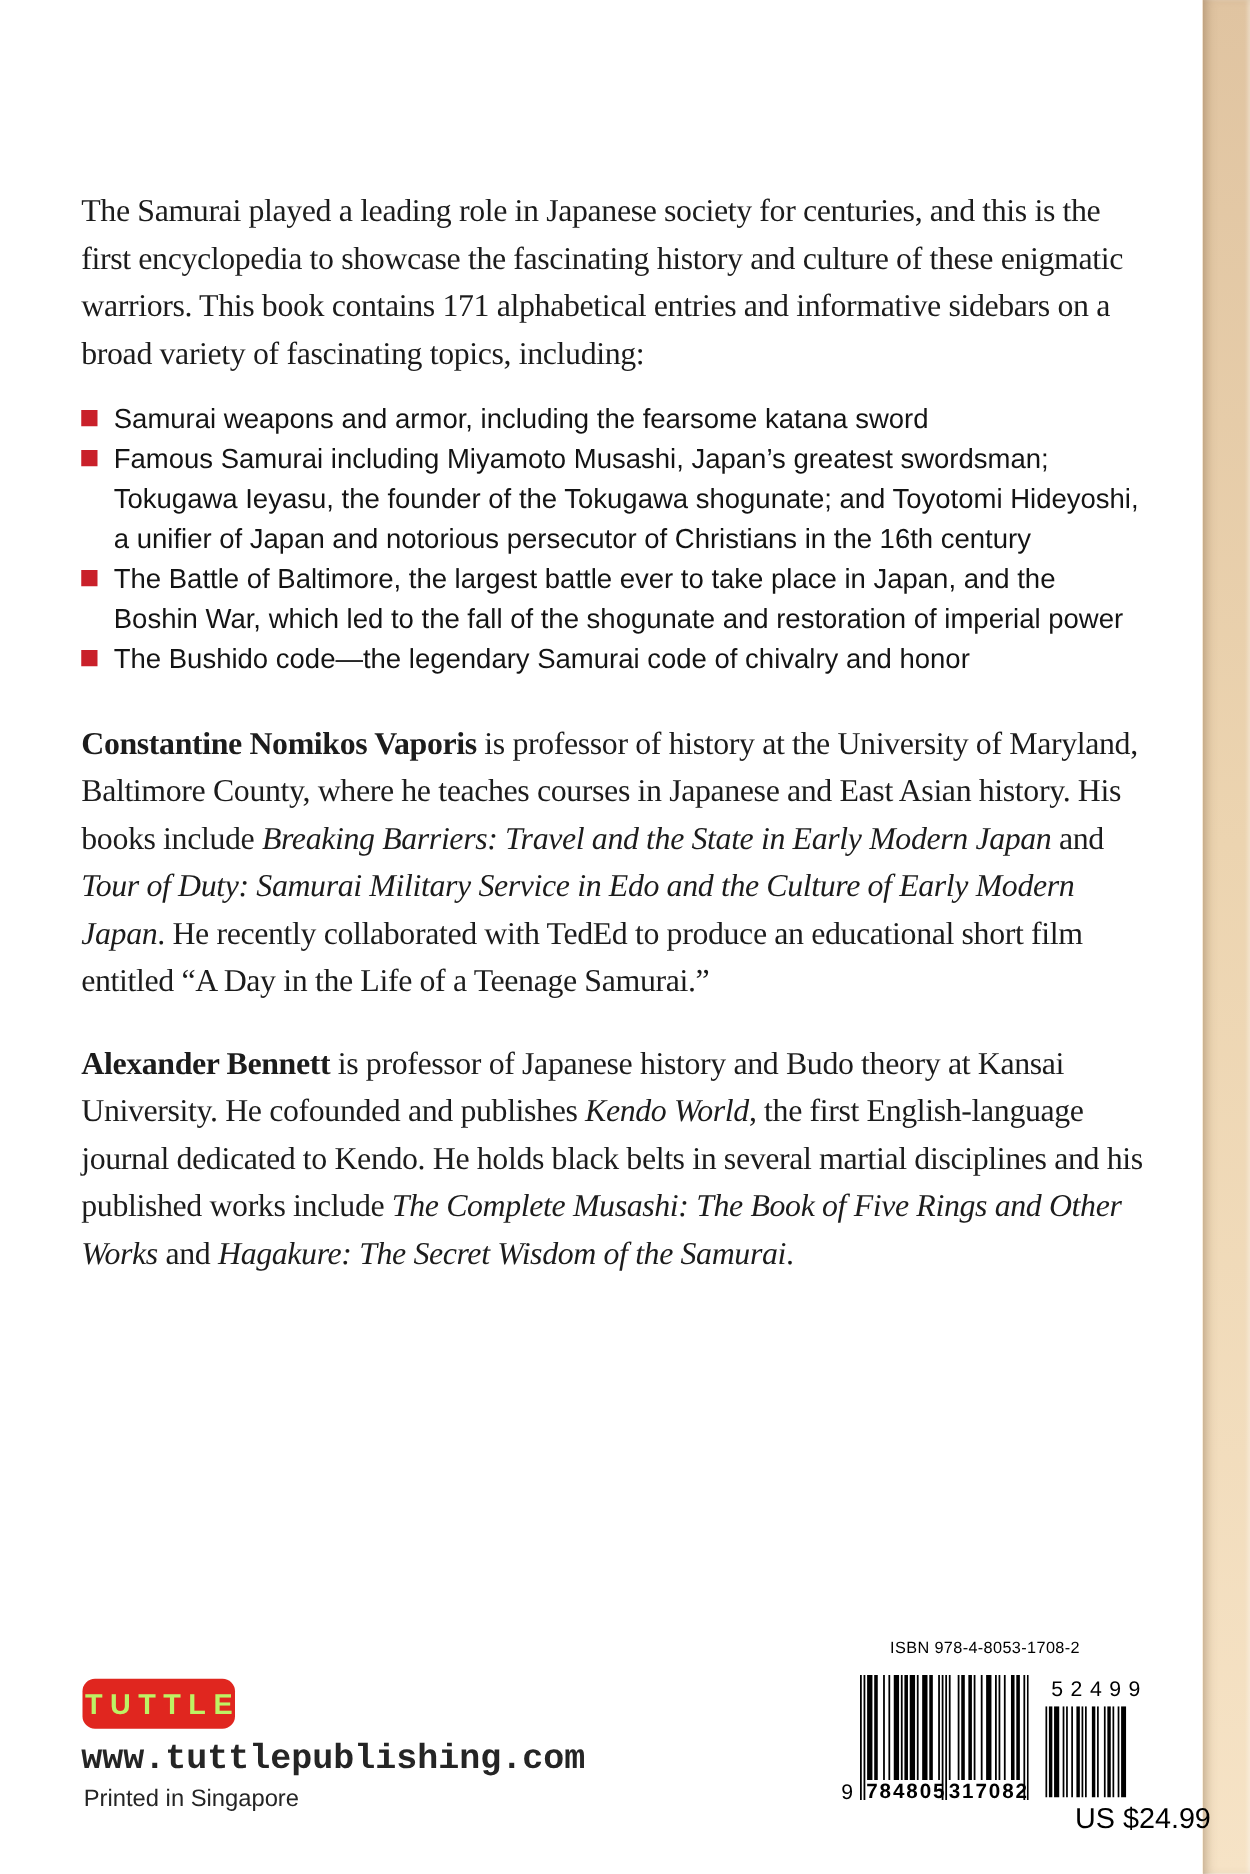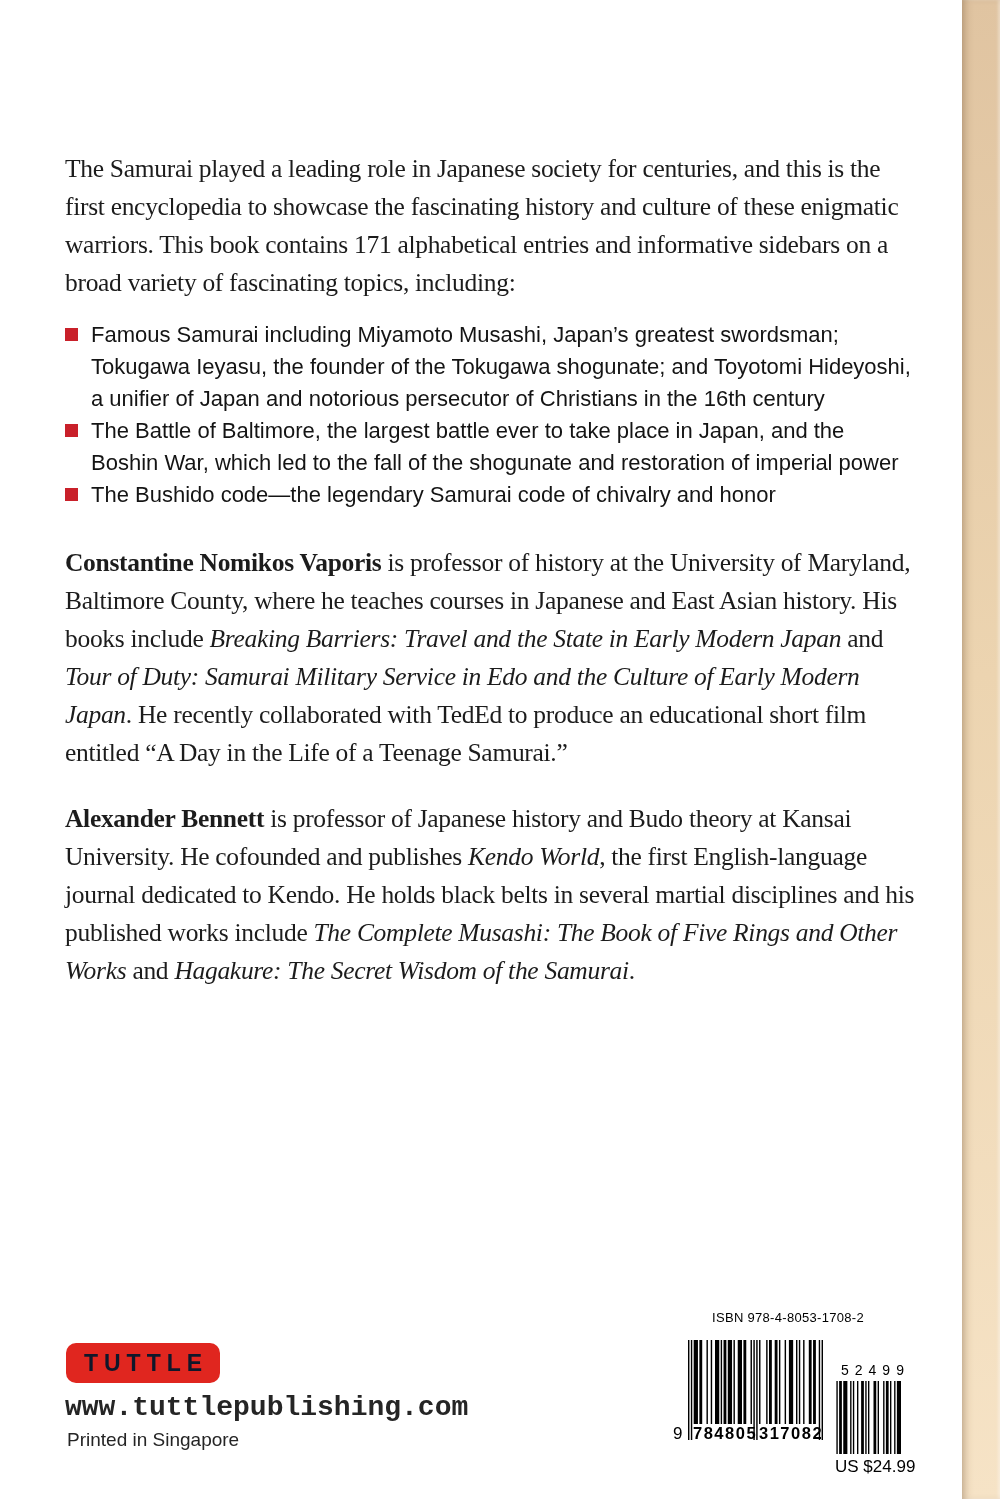--- a/index.html
+++ b/index.html
@@ -31,22 +31,22 @@
   .bullet-item{display:flex;align-items:flex-start;}
   .bullet-sq{flex:0 0 13px;width:13px;height:13px;background:var(--bullet-red);margin:9px 13px 0 0;}
   .bullet-text{flex:1;}
   .foreword{margin-bottom:23px;}
   .author-para{margin-bottom:24px;margin-top:28px;}
   .author-para .b{font-weight:bold;}
   .author-para .i{font-style:italic;}
 
   
   .logo{
-    position:absolute;left:66px;top:1343px;width:154px;height:40px;border-radius:10px;
-    background:var(--logo-red);color:#0f172a;display:flex;align-items:center;justify-content:center;
+    position:absolute;left:66px;top:1343px;width:122px;height:40px;border-radius:10px;
+    background:var(--logo-red);color:#bef264;display:flex;align-items:center;justify-content:center;
     font-family:"Liberation Sans", sans-serif;font-weight:bold;font-size:23px;letter-spacing:6px;
     text-indent:6px;
   }
   .website{
     position:absolute;left:65px;top:1392px;
     font-family:Liberation Mono, monospace;font-weight:bold;font-size:28px;color:#252525;
   }
   .printed{
     position:absolute;left:67px;top:1429px;
     font-family:"Liberation Sans", sans-serif;font-size:19px;color:#252525;
@@ -56,34 +56,38 @@
   .barcode-area{position:absolute;left:660px;top:1310px;width:250px;font-family:"Liberation Sans", sans-serif;color:#000;}
   .isbn{position:absolute;left:13px;top:0;width:230px;text-align:center;font-size:13px;font-weight:500;letter-spacing:0.3px;white-space:nowrap;}
   .ean{position:absolute;left:15px;top:30px;width:150px;height:101px;}
   .ean svg{position:absolute;left:13px;top:0;}
   .ean rect, .addon rect{fill:#000;}
   .first-digit{position:absolute;left:-2px;top:84px;font-size:17px;}
   .dg{position:absolute;top:84px;width:60px;text-align:right;font-size:16.5px;letter-spacing:1.5px;background:#fff0;white-space:nowrap;font-weight:bold;}
   .dg-left{left:18px;}
   .dg-right{left:84px;}
   .addon{position:absolute;left:175px;top:32px;width:66px;}
-  .addon-digits{display:block;text-align:center;font-size:14px;letter-spacing:6px;text-indent:6px;white-space:nowrap;margin-top:20px;}
+  .addon-digits{display:block;text-align:center;font-size:17px;letter-spacing:6px;text-indent:6px;white-space:nowrap;}
   .addon svg{display:block;margin-top:3px;}
-  .price{display:block;margin-top:3px;font-size:17px;white-space:nowrap;}
+  .price{display:block;margin-top:3px;font-size:23px;white-space:nowrap;margin-left:25px;}
 </style>
 </head>
 <body>
 
 <div class="spine"></div>
 
 <div class="content">
   <p class="serif-para intro">The Samurai played a leading role in Japanese society for centuries, and this is the first encyclopedia to showcase the fascinating history and culture of these enigmatic warriors. This book contains 171 alphabetical entries and informative sidebars on a broad variety of fascinating topics, including:</p>
 
   <ul class="bullet-list">
 
+  <li class="bullet-item">
+      <span class="bullet-sq"></span>
+      <span class="bullet-text">Samurai weapons and armor, including the fearsome katana sword</span>
+    </li>
       <li class="bullet-item">
       <span class="bullet-sq"></span>
       <span class="bullet-text">Famous Samurai including Miyamoto Musashi, Japan’s greatest swordsman; Tokugawa Ieyasu, the founder of the Tokugawa shogunate; and Toyotomi Hideyoshi, a unifier of Japan and notorious persecutor of Christians in the 16th century</span>
     </li>
       <li class="bullet-item">
       <span class="bullet-sq"></span>
       <span class="bullet-text">The Battle of Baltimore, the largest battle ever to take place in Japan, and the Boshin War, which led to the fall of the shogunate and restoration of imperial power</span>
     </li>
       <li class="bullet-item">
       <span class="bullet-sq"></span>

